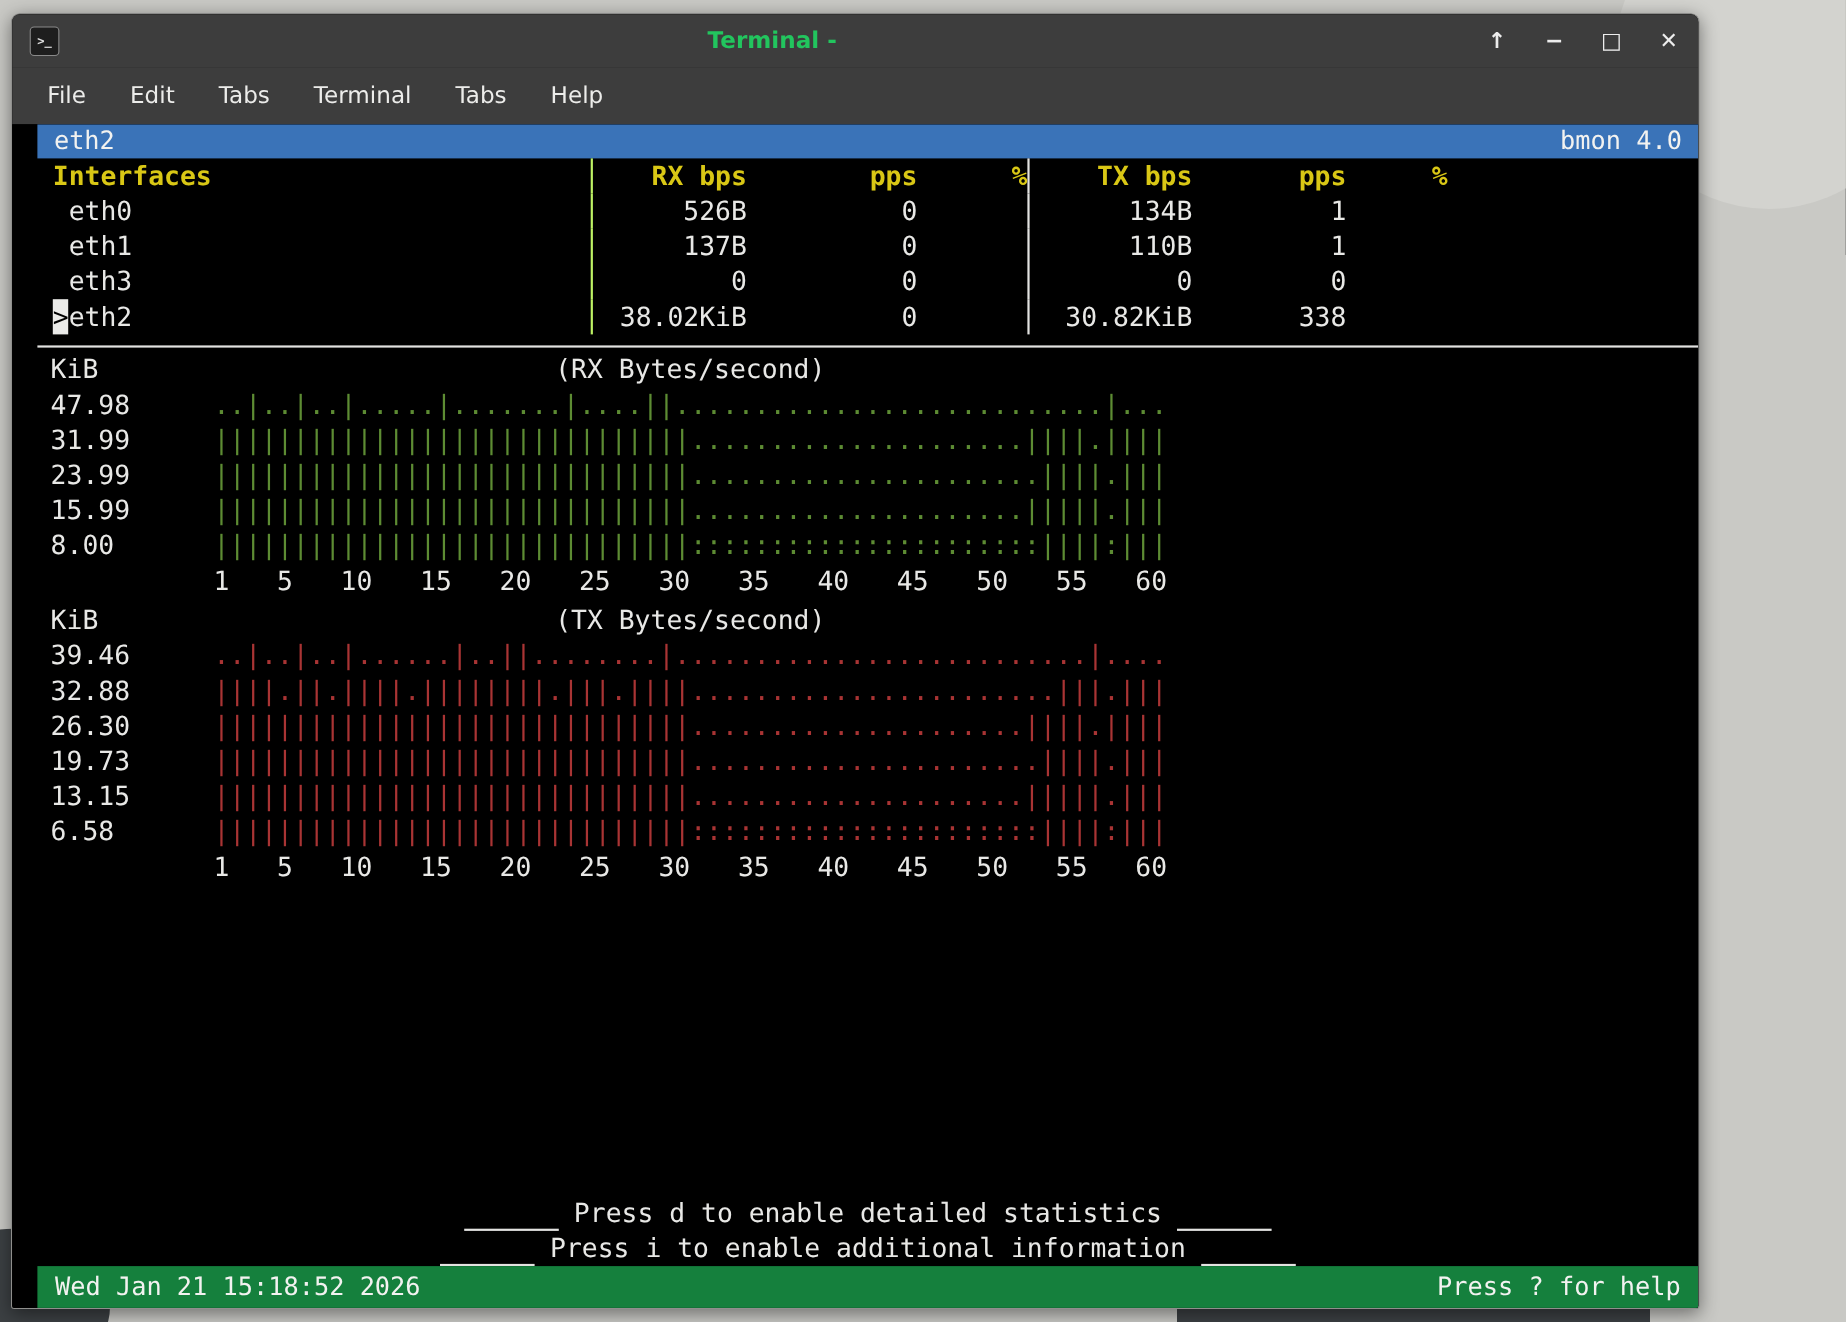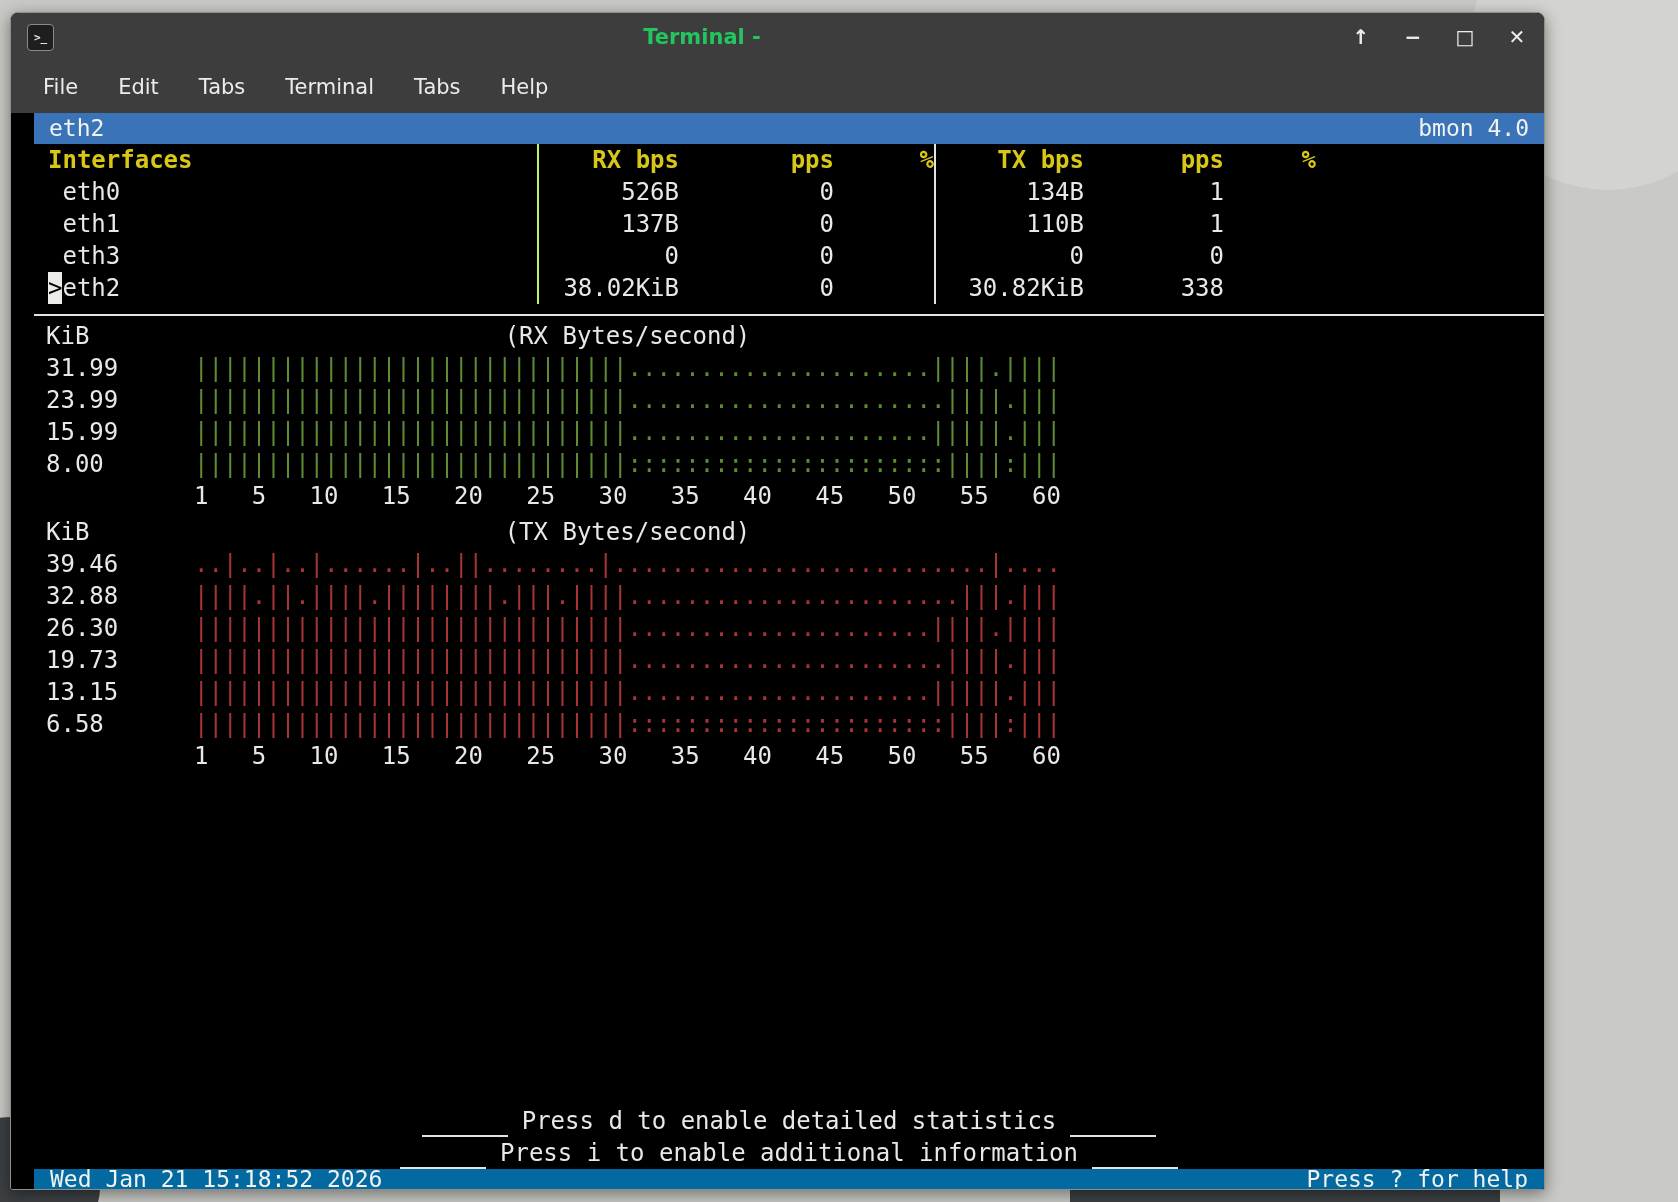--- a/index.html
+++ b/index.html
@@ -84,21 +84,21 @@
 
   .spacer { flex:1; }
 
   .footer-line {
     flex:none; display:flex; align-items:flex-end; justify-content:center;
     gap:14px; line-height:32px; color:#e8e8e6;
   }
   .dash { width:86px; height:2px; background:#e3e3e1; }
 
   .statusbar {
-    height:20px; background:#0369a1; flex:none;
+    height:38px; background:#15803d; flex:none;
     display:flex; justify-content:space-between; align-items:center;
     padding:0 16px; font-size:23px; color:#f2f2f0;gap:48px;
   }
 </style>
 </head>
 <body>
 
 <div class="blob circle-tr"></div>
 <div class="blob dark-bl"></div>
 <div class="blob dark-br"></div>
@@ -188,20 +188,24 @@
         <div class="cell"></div>
       </div>
     </div>
 
     <div class="graph">
       <div class="g-row">
         <div class="g-label">KiB</div>
         <div class="g-title">(RX Bytes/second)</div>
       </div>
       <div class="g-row">
+          <div class="g-label">47.98</div>
+          <div class="g-cells green">..|..|..|.....|.......|....||...........................|...</div>
+        </div>
+      <div class="g-row">
           <div class="g-label">31.99</div>
           <div class="g-cells green">||||||||||||||||||||||||||||||.....................||||.||||</div>
         </div>
       <div class="g-row">
           <div class="g-label">23.99</div>
           <div class="g-cells green">||||||||||||||||||||||||||||||......................||||.|||</div>
         </div>
       <div class="g-row">
           <div class="g-label">15.99</div>
           <div class="g-cells green">||||||||||||||||||||||||||||||.....................|||||.|||</div>

